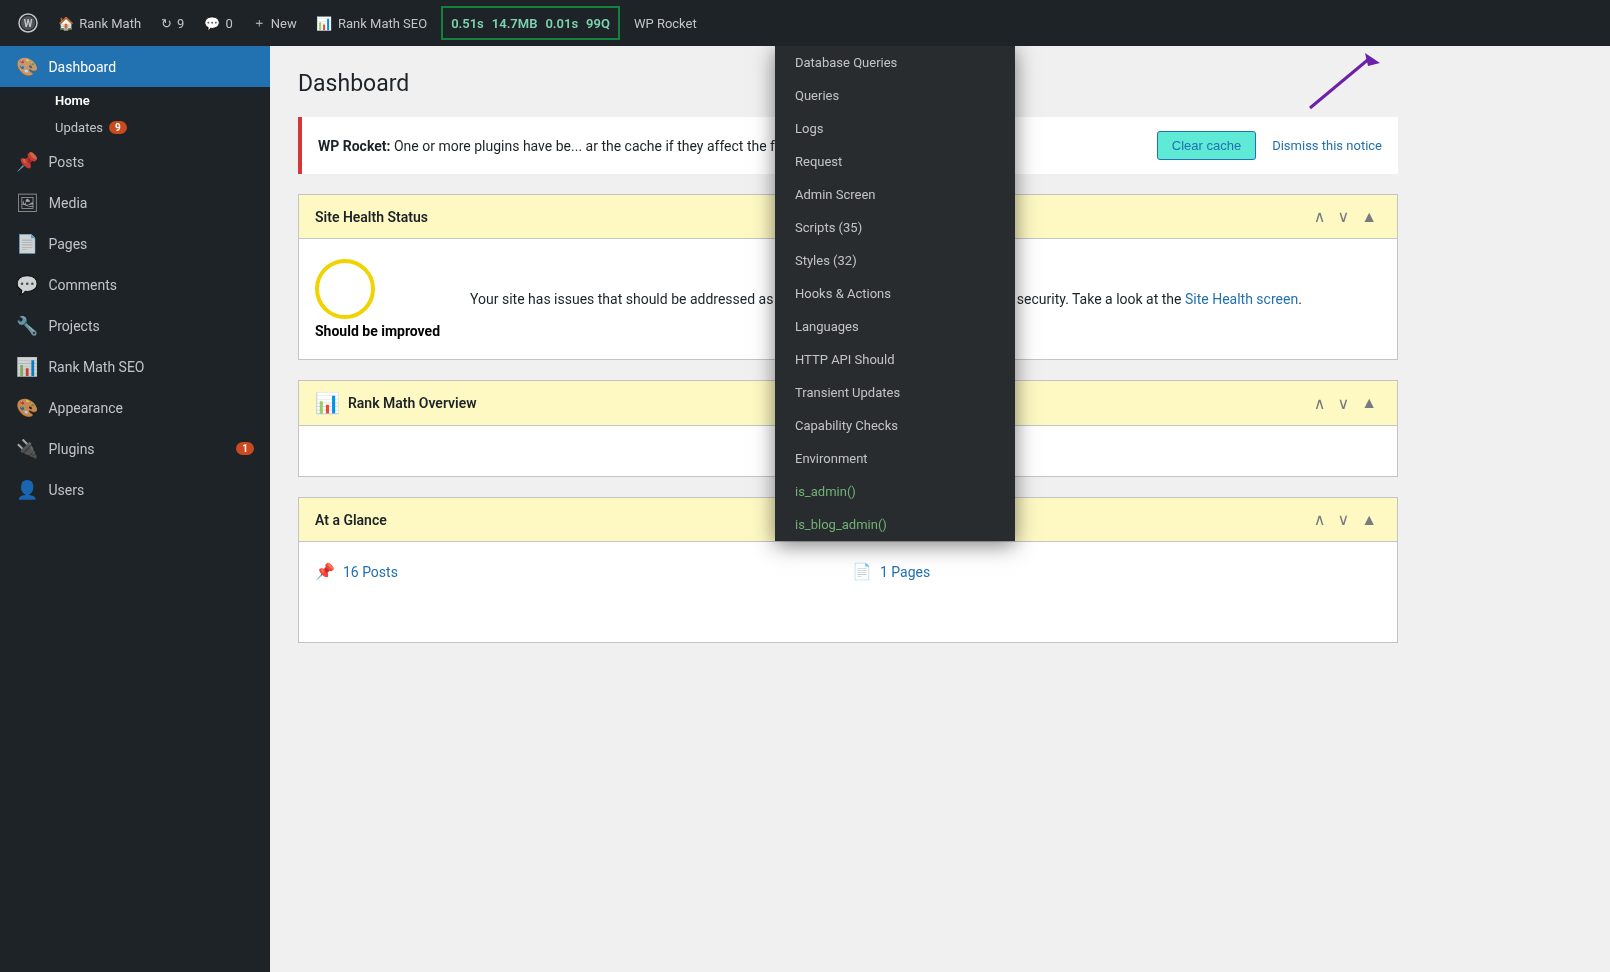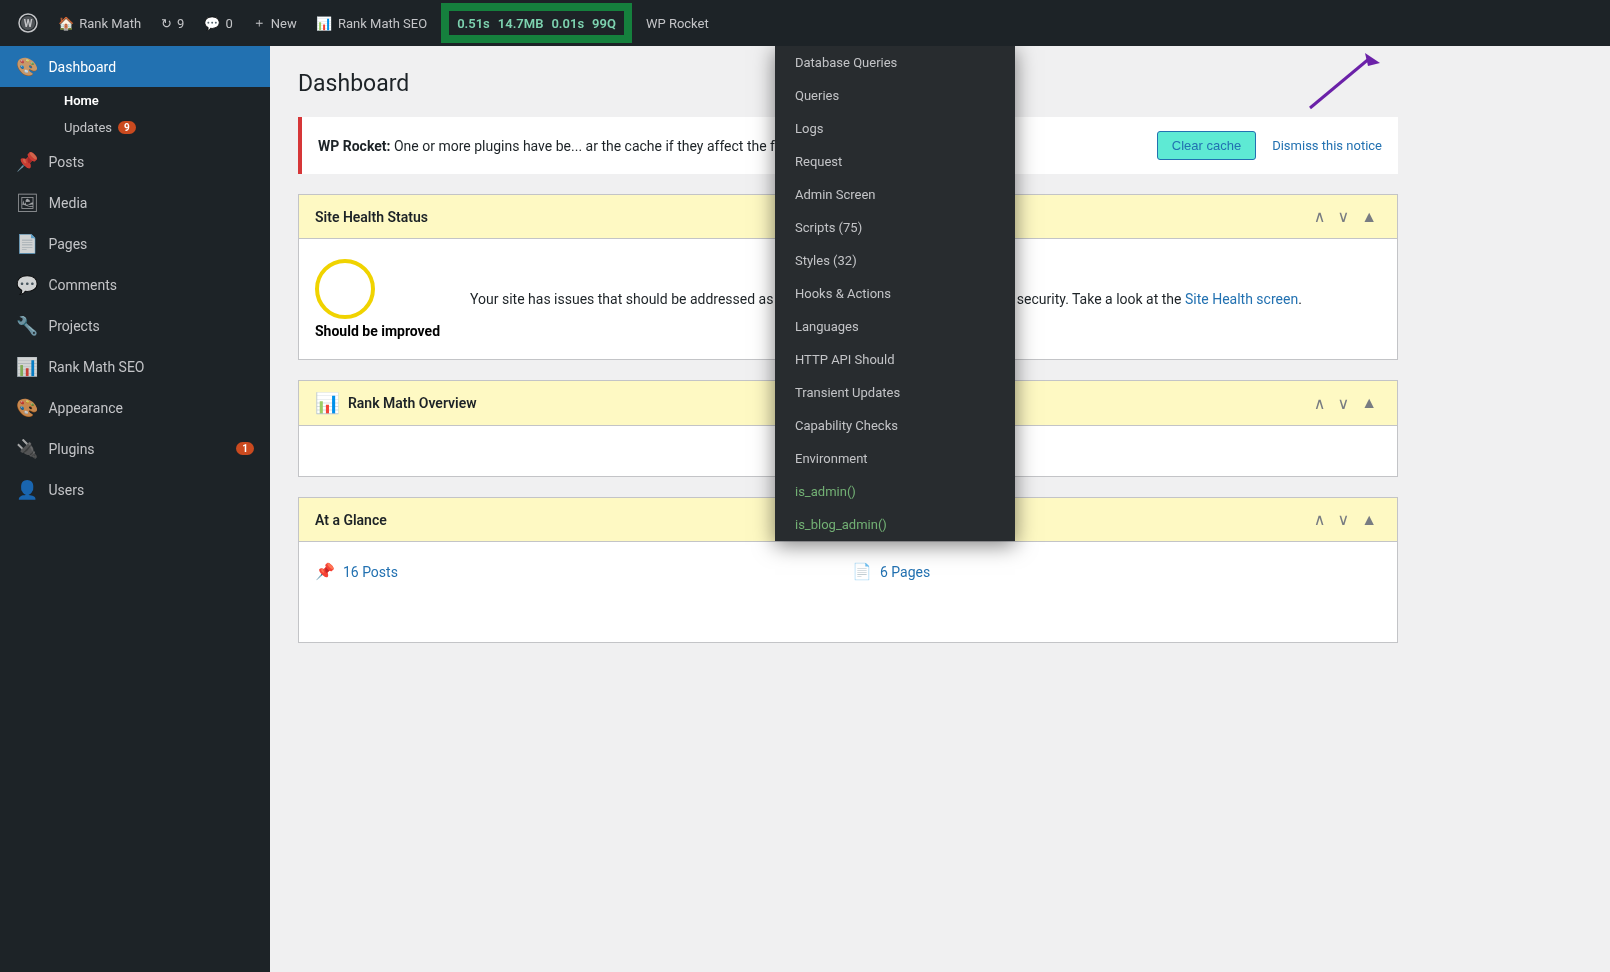--- a/index.html
+++ b/index.html
@@ -25,21 +25,21 @@
       gap: 5px;
       font-size: 13px;
       cursor: pointer;
       white-space: nowrap;
     }
     .adminbar-item .wp-logo {
       width: 20px; height: 20px;
       fill: #c3c4c7;
     }
     .adminbar-qd-box {
-      border: 8px solid #15803d;
+      border: 2px solid #15803d;
       color: #7dd3b0;
       padding: 12px 8px;
       height: 34px;
       display: flex;
       align-items: center;
       gap: 8px;
       font-size: 13px;
       cursor: pointer;
       font-weight: 600;
       margin: 0 4px;
@@ -111,21 +111,21 @@
       background: #ca4a1f;
       color: #fff;
       border-radius: 10px;
       padding: 1px 6px;
       font-size: 10px;
       font-weight: bold;
     }
 
     
     .submenu {
-      padding-left: 12px;
+      padding-left: 3px;
     }
     .submenu-item {
       color: #c3c4c7;
       padding: 6px 16px 6px 52px;
       cursor: pointer;
       font-size: 13px;
       display: flex;
       align-items: center;
       gap: 6px;
     }
@@ -311,21 +311,21 @@
     <polygon points="75,5 90,15 78,18" fill="#6b21a8"></polygon>
   </svg>
 </div>
 
 <div class="qd-dropdown" id="qd-dropdown">
 <div class="qd-dropdown-item">Database Queries</div>
     <div class="qd-dropdown-item">Queries</div>
     <div class="qd-dropdown-item">Logs</div>
     <div class="qd-dropdown-item">Request</div>
     <div class="qd-dropdown-item">Admin Screen</div>
-    <div class="qd-dropdown-item">Scripts (75)</div>
+    <div class="qd-dropdown-item">Scripts (35)</div>
     <div class="qd-dropdown-item">Styles (32)</div>
     <div class="qd-dropdown-item">Hooks &amp; Actions</div>
     <div class="qd-dropdown-item">Languages</div>
     <div class="qd-dropdown-item">HTTP API Should</div>
     <div class="qd-dropdown-item">Transient Updates</div>
     <div class="qd-dropdown-item">Capability Checks</div>
     <div class="qd-dropdown-item">Environment</div>
     <div class="qd-dropdown-item green">is_admin()</div>
     <div class="qd-dropdown-item green">is_blog_admin()</div>
   </div>
@@ -449,20 +449,20 @@
           </div>
         </div>
         <div class="dashboard-box-body">
           <div class="glance-grid">
             <div class="glance-item">
               <span class="glance-item-icon">📌</span>
               <span>16 Posts</span>
             </div>
             <div class="glance-item">
               <span class="glance-item-icon">📄</span>
-              <span>6 Pages</span>
+              <span>1 Pages</span>
             </div>
           </div>
         </div>
       </div>
     </div>
   </div>
 </div>
 
 </body></html>

